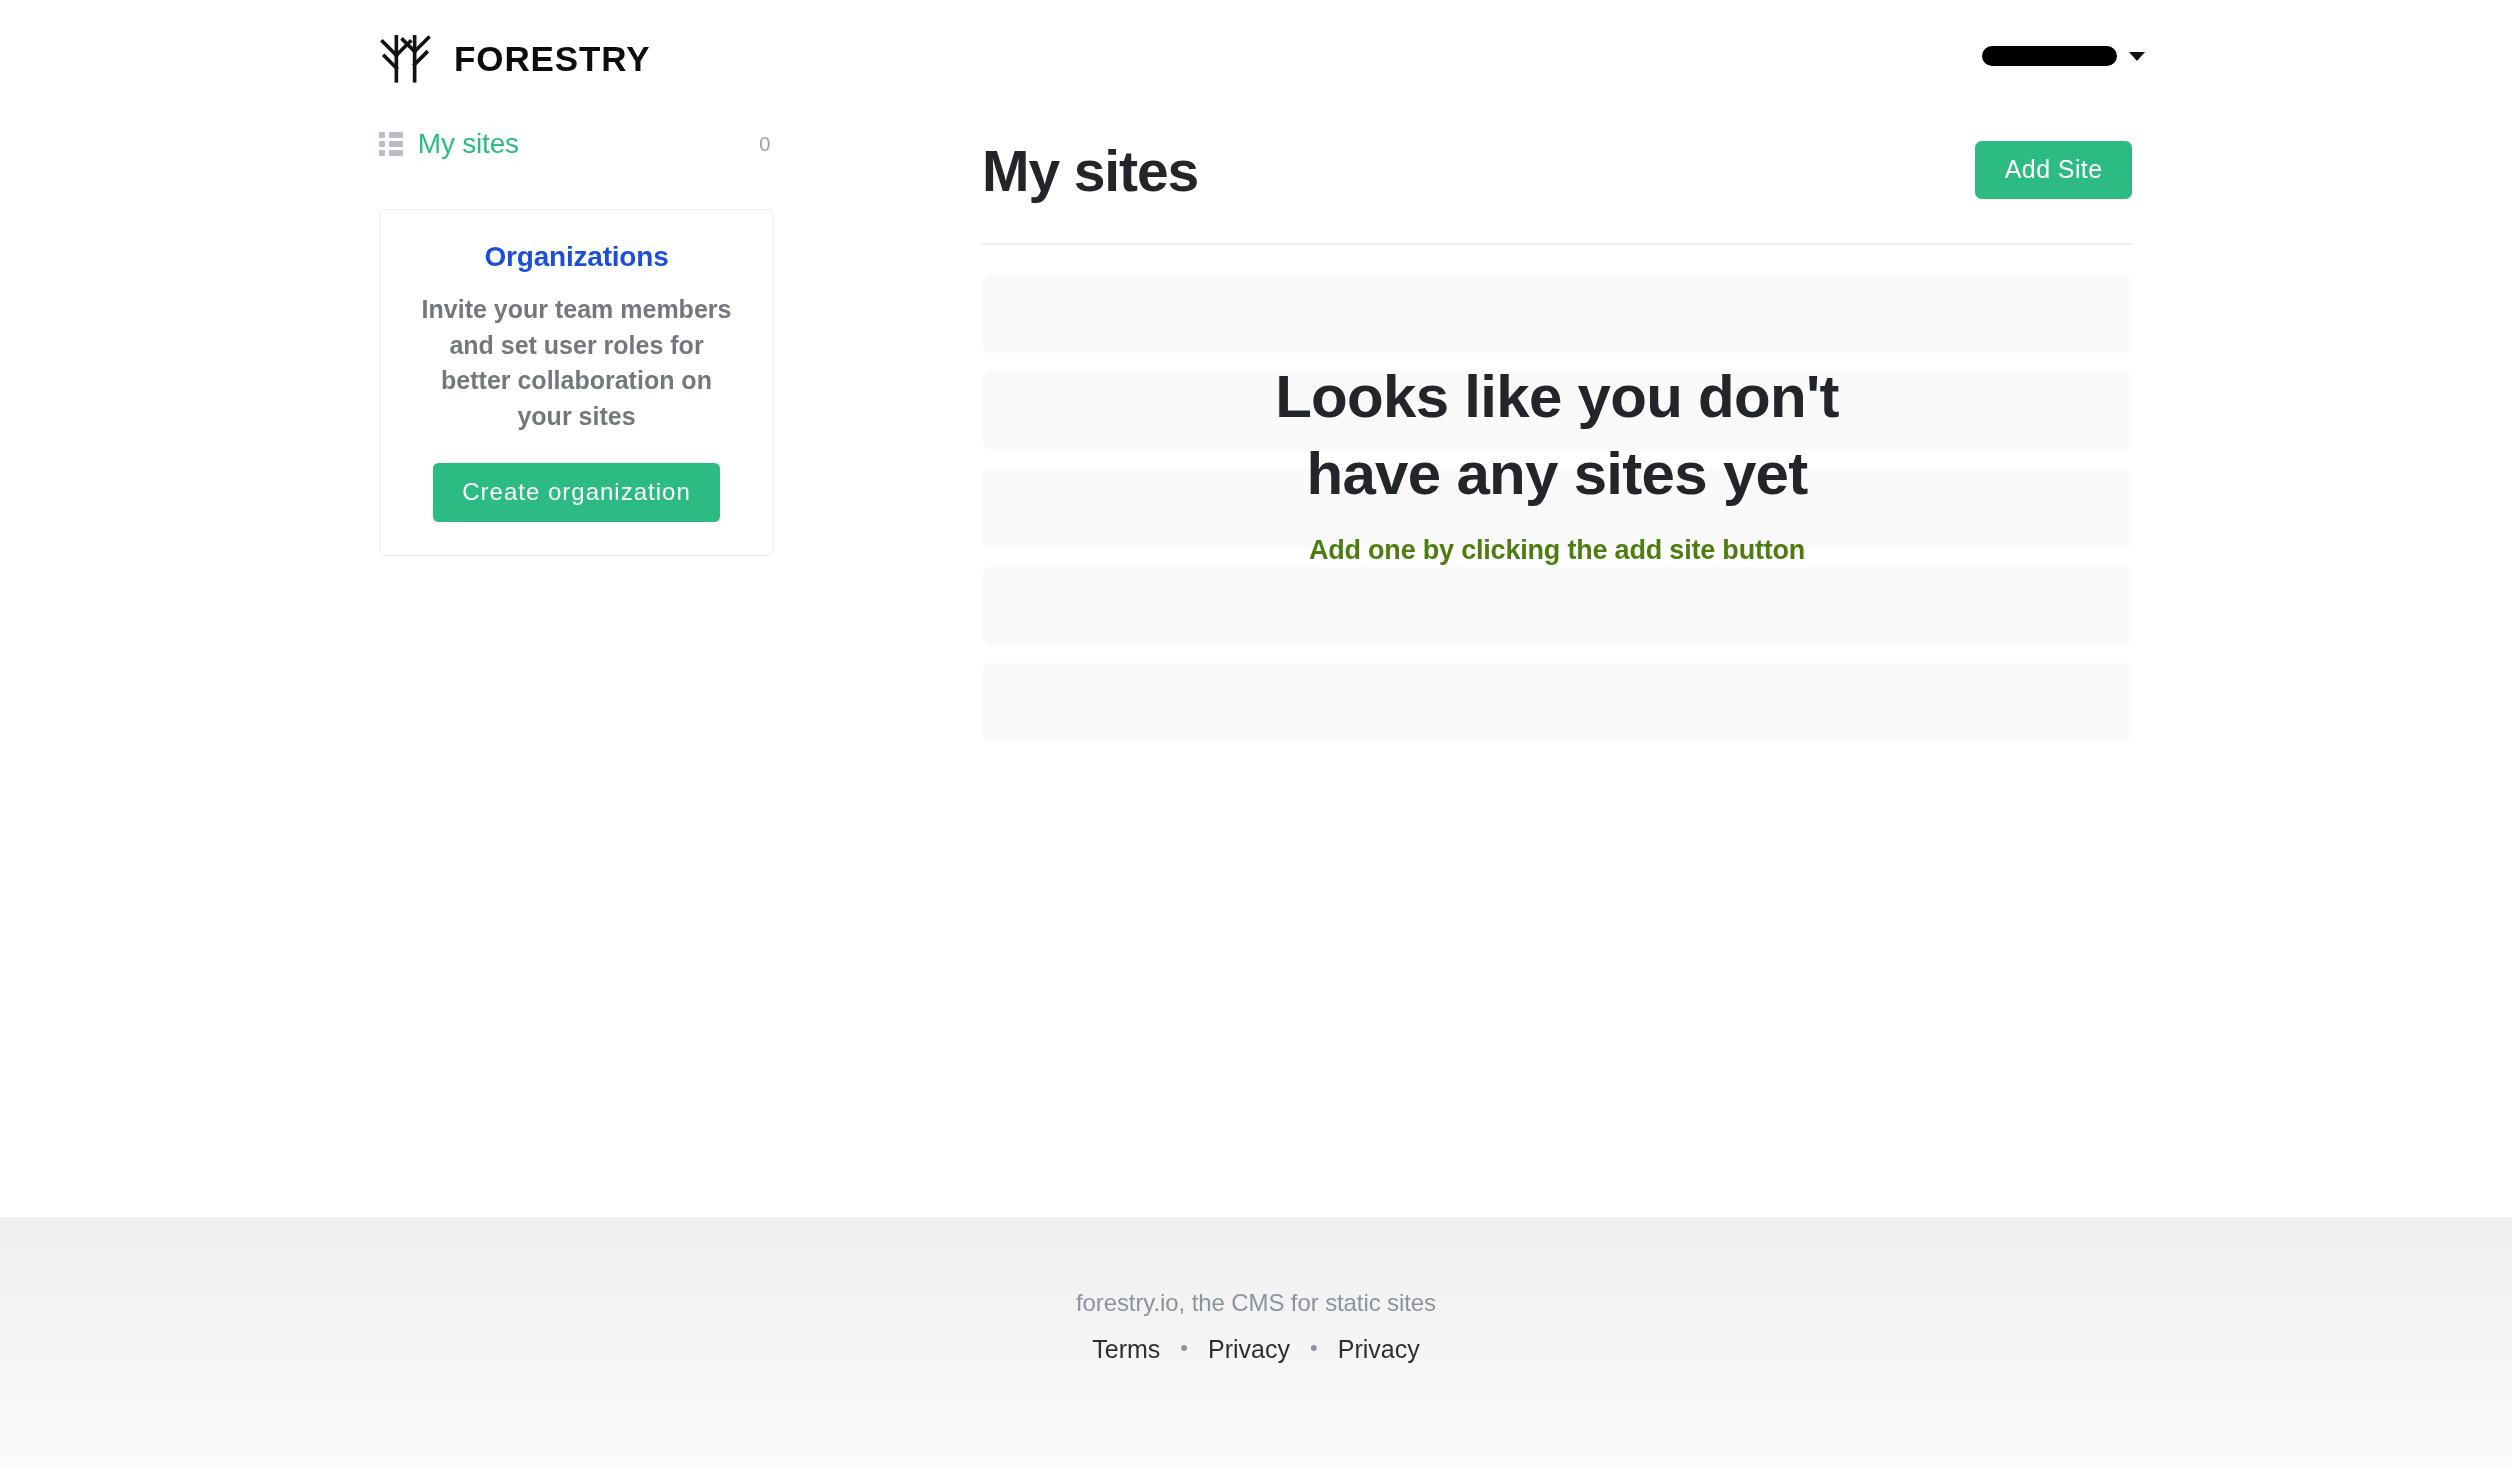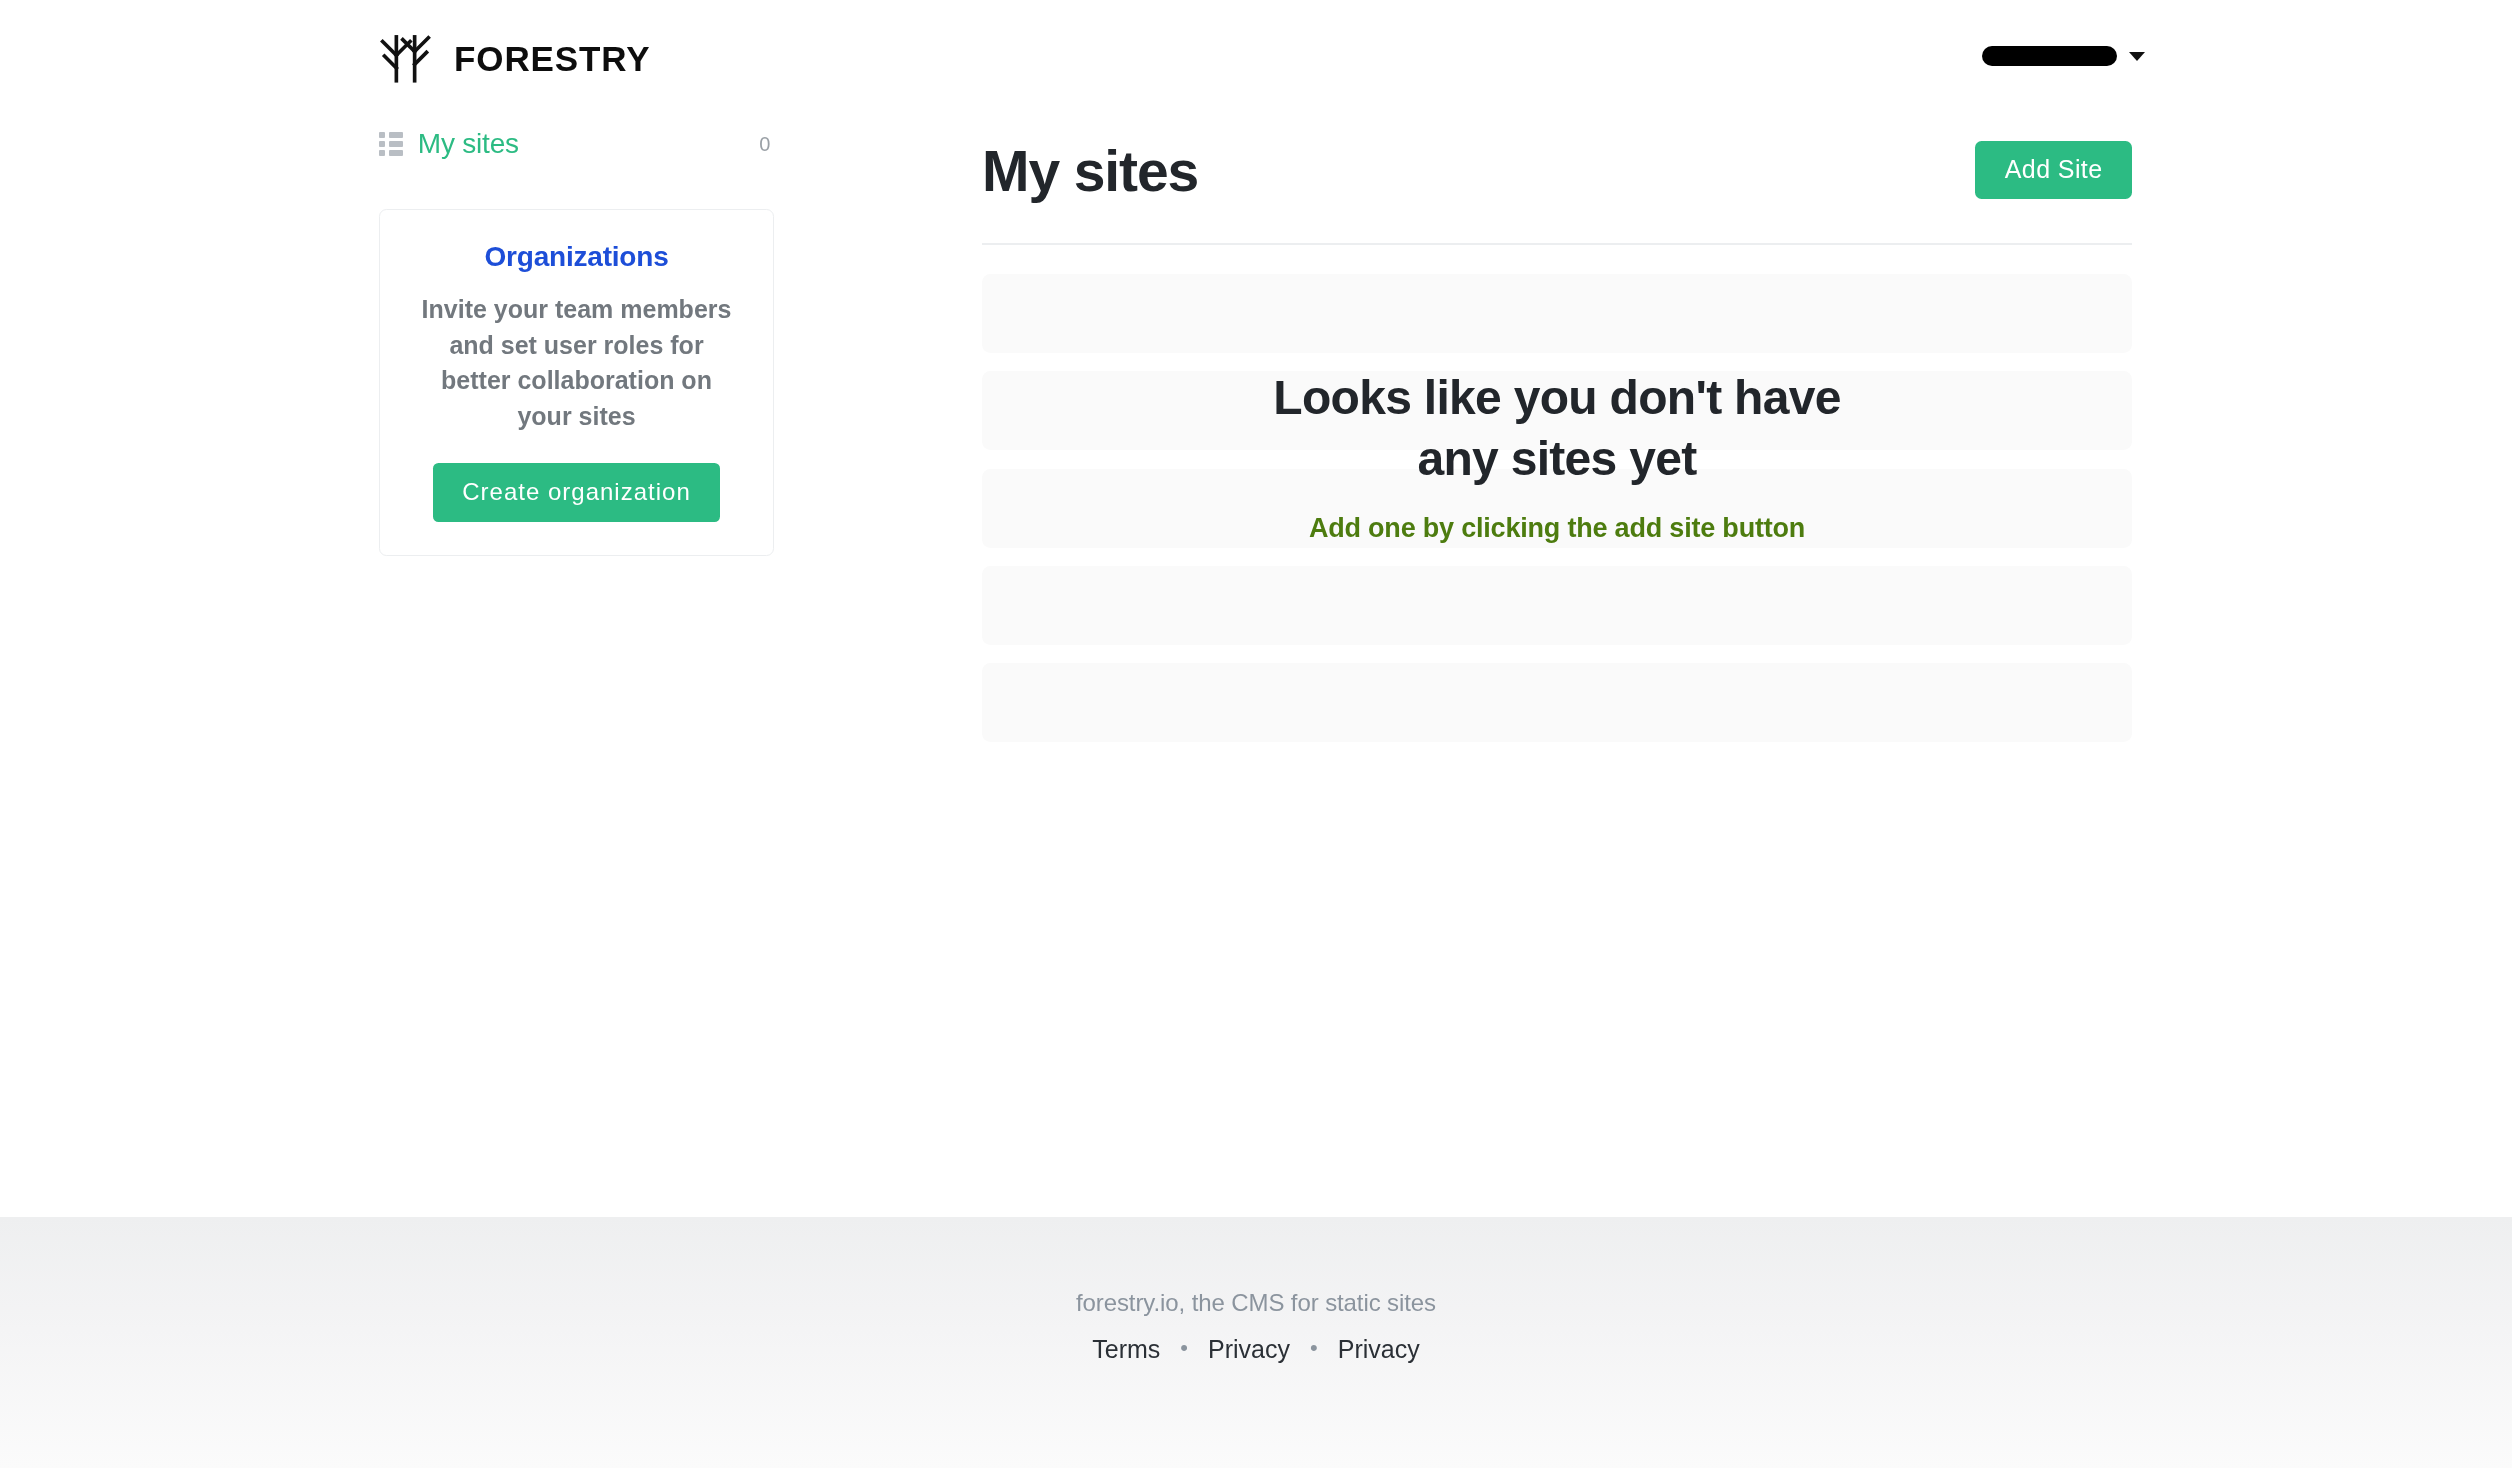--- a/index.html
+++ b/index.html
@@ -243,27 +243,27 @@
 
   #empty-state {
     position: absolute;
     left: 0;
     top: 85px;
     width: 1150px;
     text-align: center;
     pointer-events: none;
   }
   #empty-state .empty-title {
-    font-size: 48px;
+    font-size: 60px;
     font-weight: 700;
     color: #22262b;
     letter-spacing: -0.7px;
     line-height: 1.28;
     max-width: 572px;
-    margin: 8px auto;
+    margin: 0 auto;
   }
   #empty-state .empty-subtitle {
     margin-top: 23px;
     font-size: 27px;
     font-weight: 700;
     color: #4d7c0f;
     letter-spacing: -0.2px;
   }
 
   

